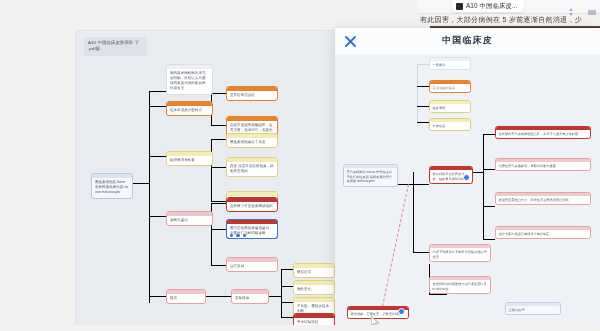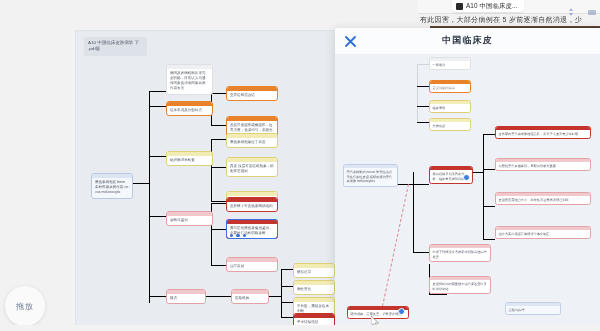--- a/index.html
+++ b/index.html
@@ -364,15 +364,14 @@
         <span class="bar"></span>
         <div class="body">随访观察，定期复查，记录变化情况</div>
         <span class="badge" style="right:3px;bottom:3px;"></span>
       </div>
       <svg style="position:absolute;left:36px;top:262px;" width="10" height="13" viewBox="0 0 10 13">
         <path d="M0 0 L0 10 L2.6 7.6 L4.3 11.6 L6 10.9 L4.3 7 L7.6 7 Z" fill="#fff" stroke="#888" stroke-width=".7"></path>
       </svg>
     </div>
   </div>
 
-  <div class="drag-btn">拖放</div>
   <div class="bottom-bar"></div>
 </div>
 
 </body></html>

